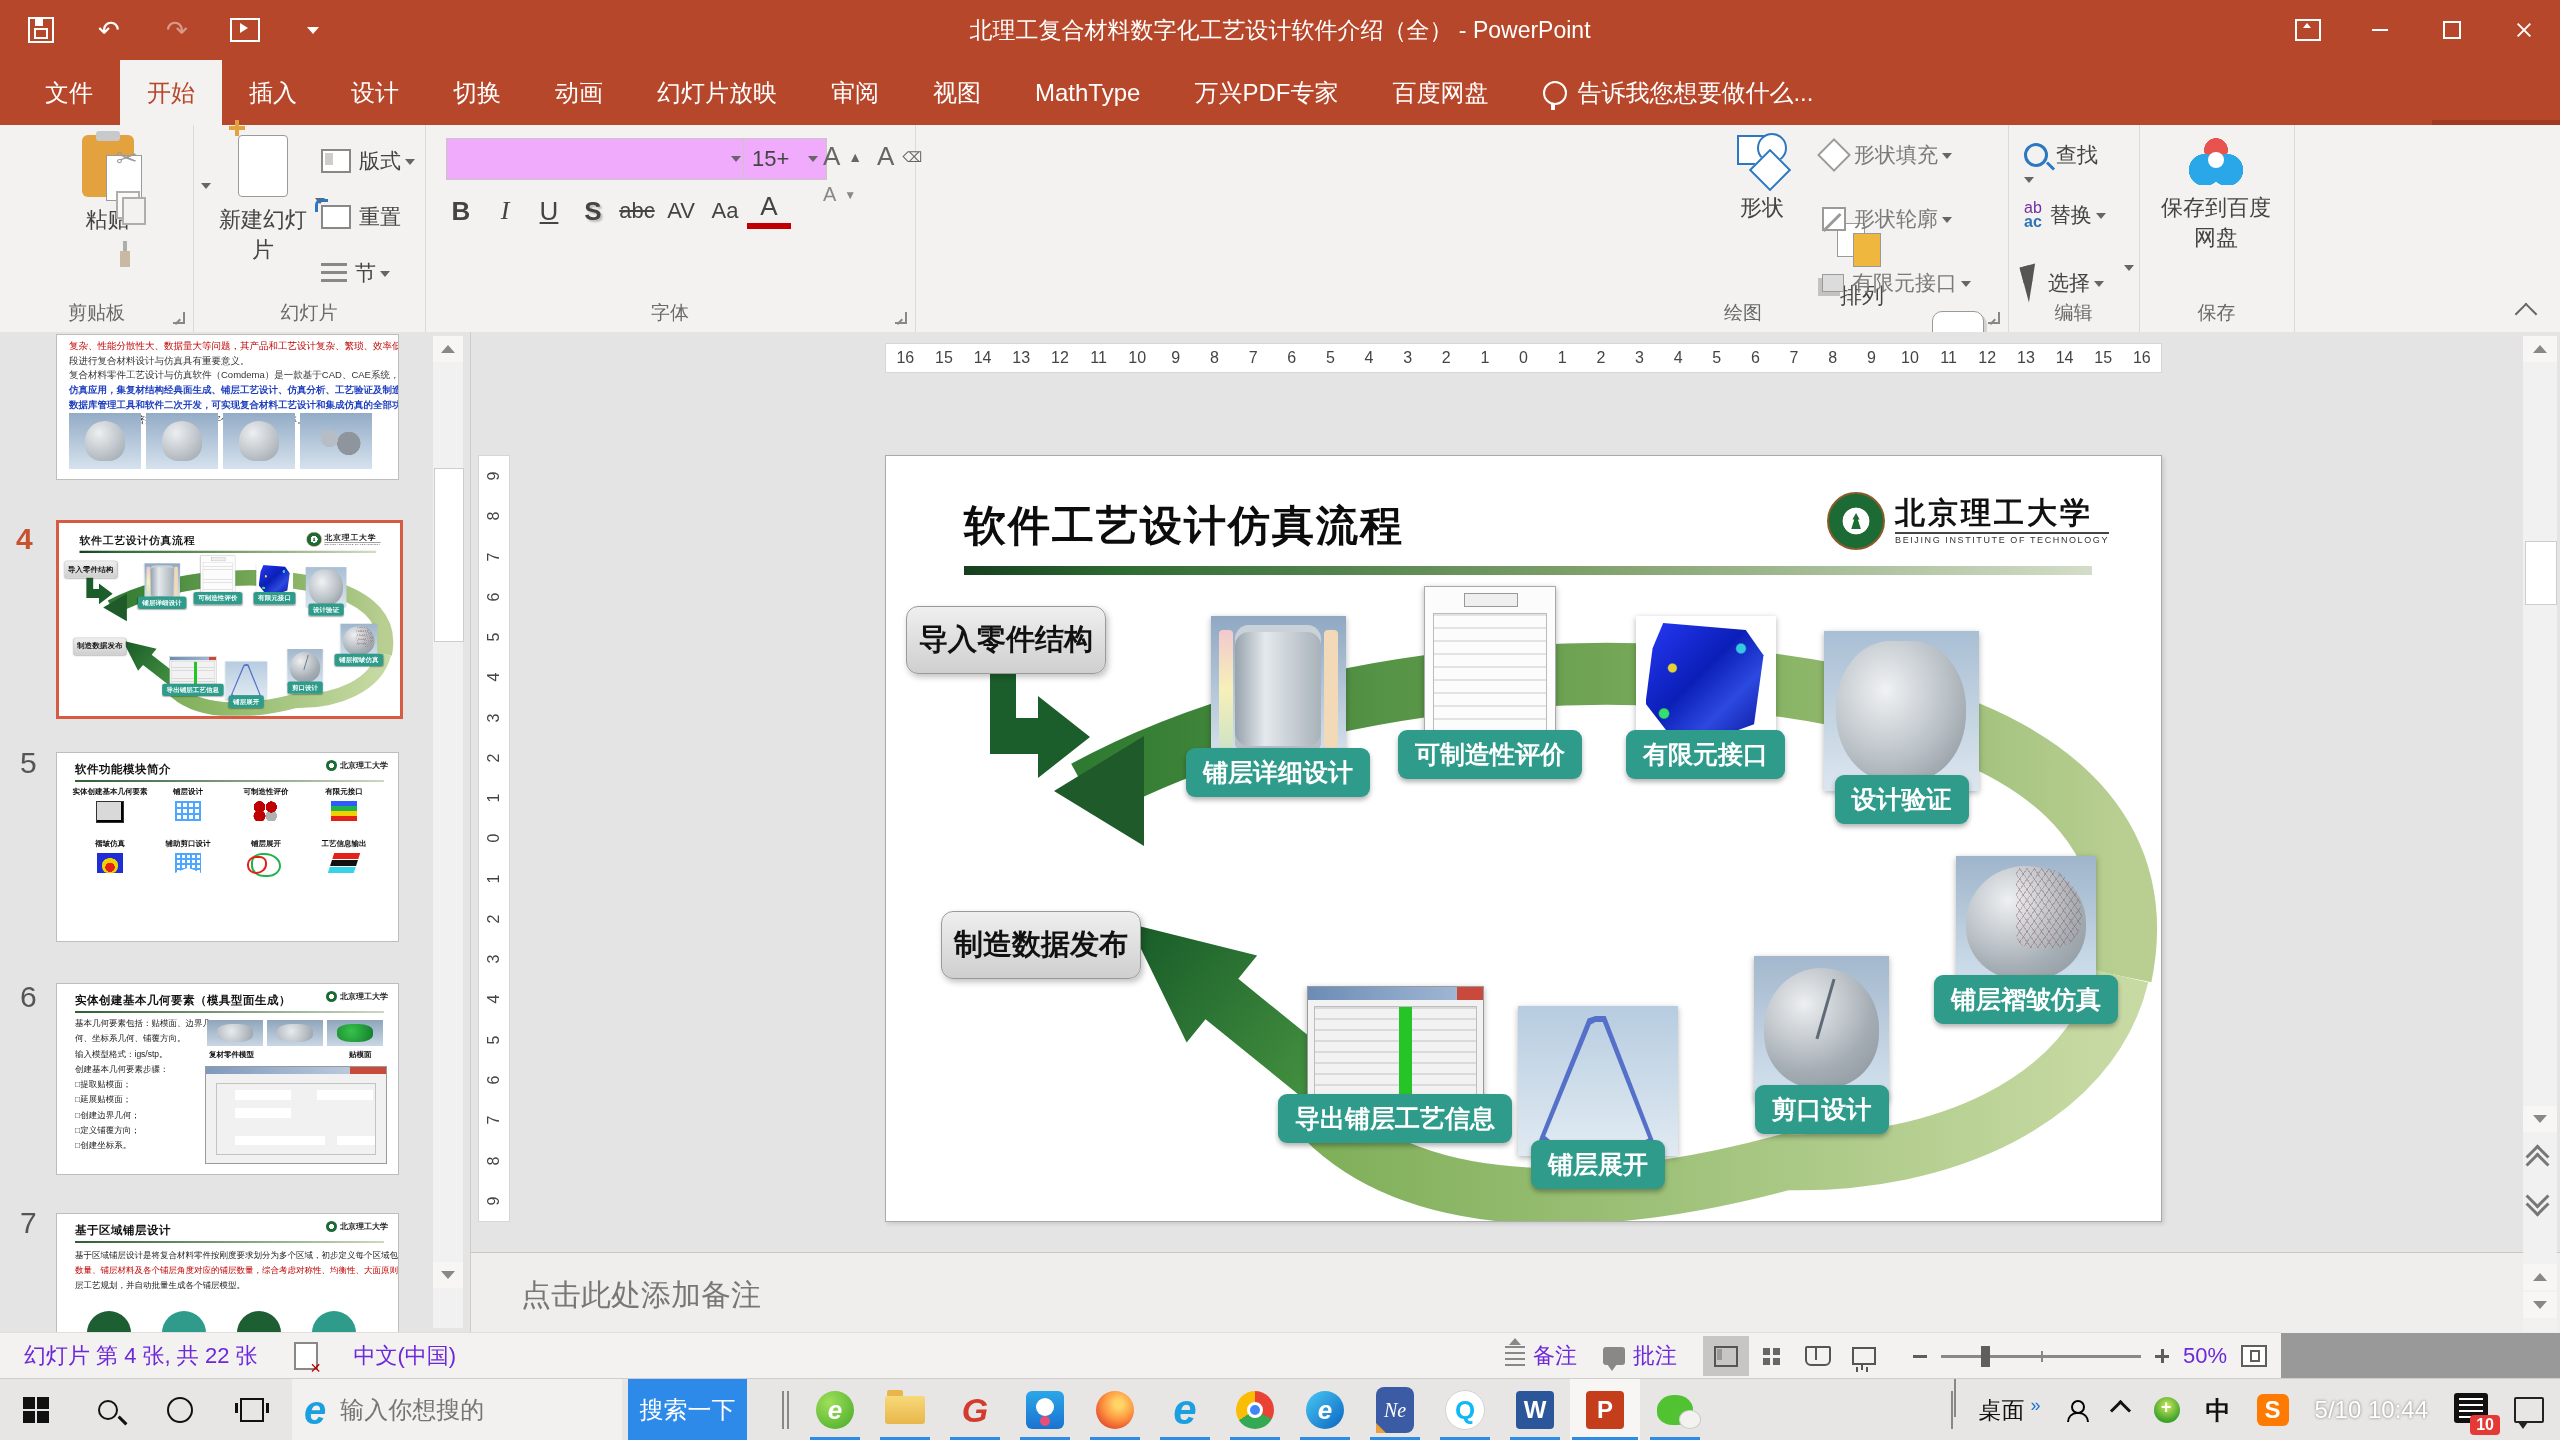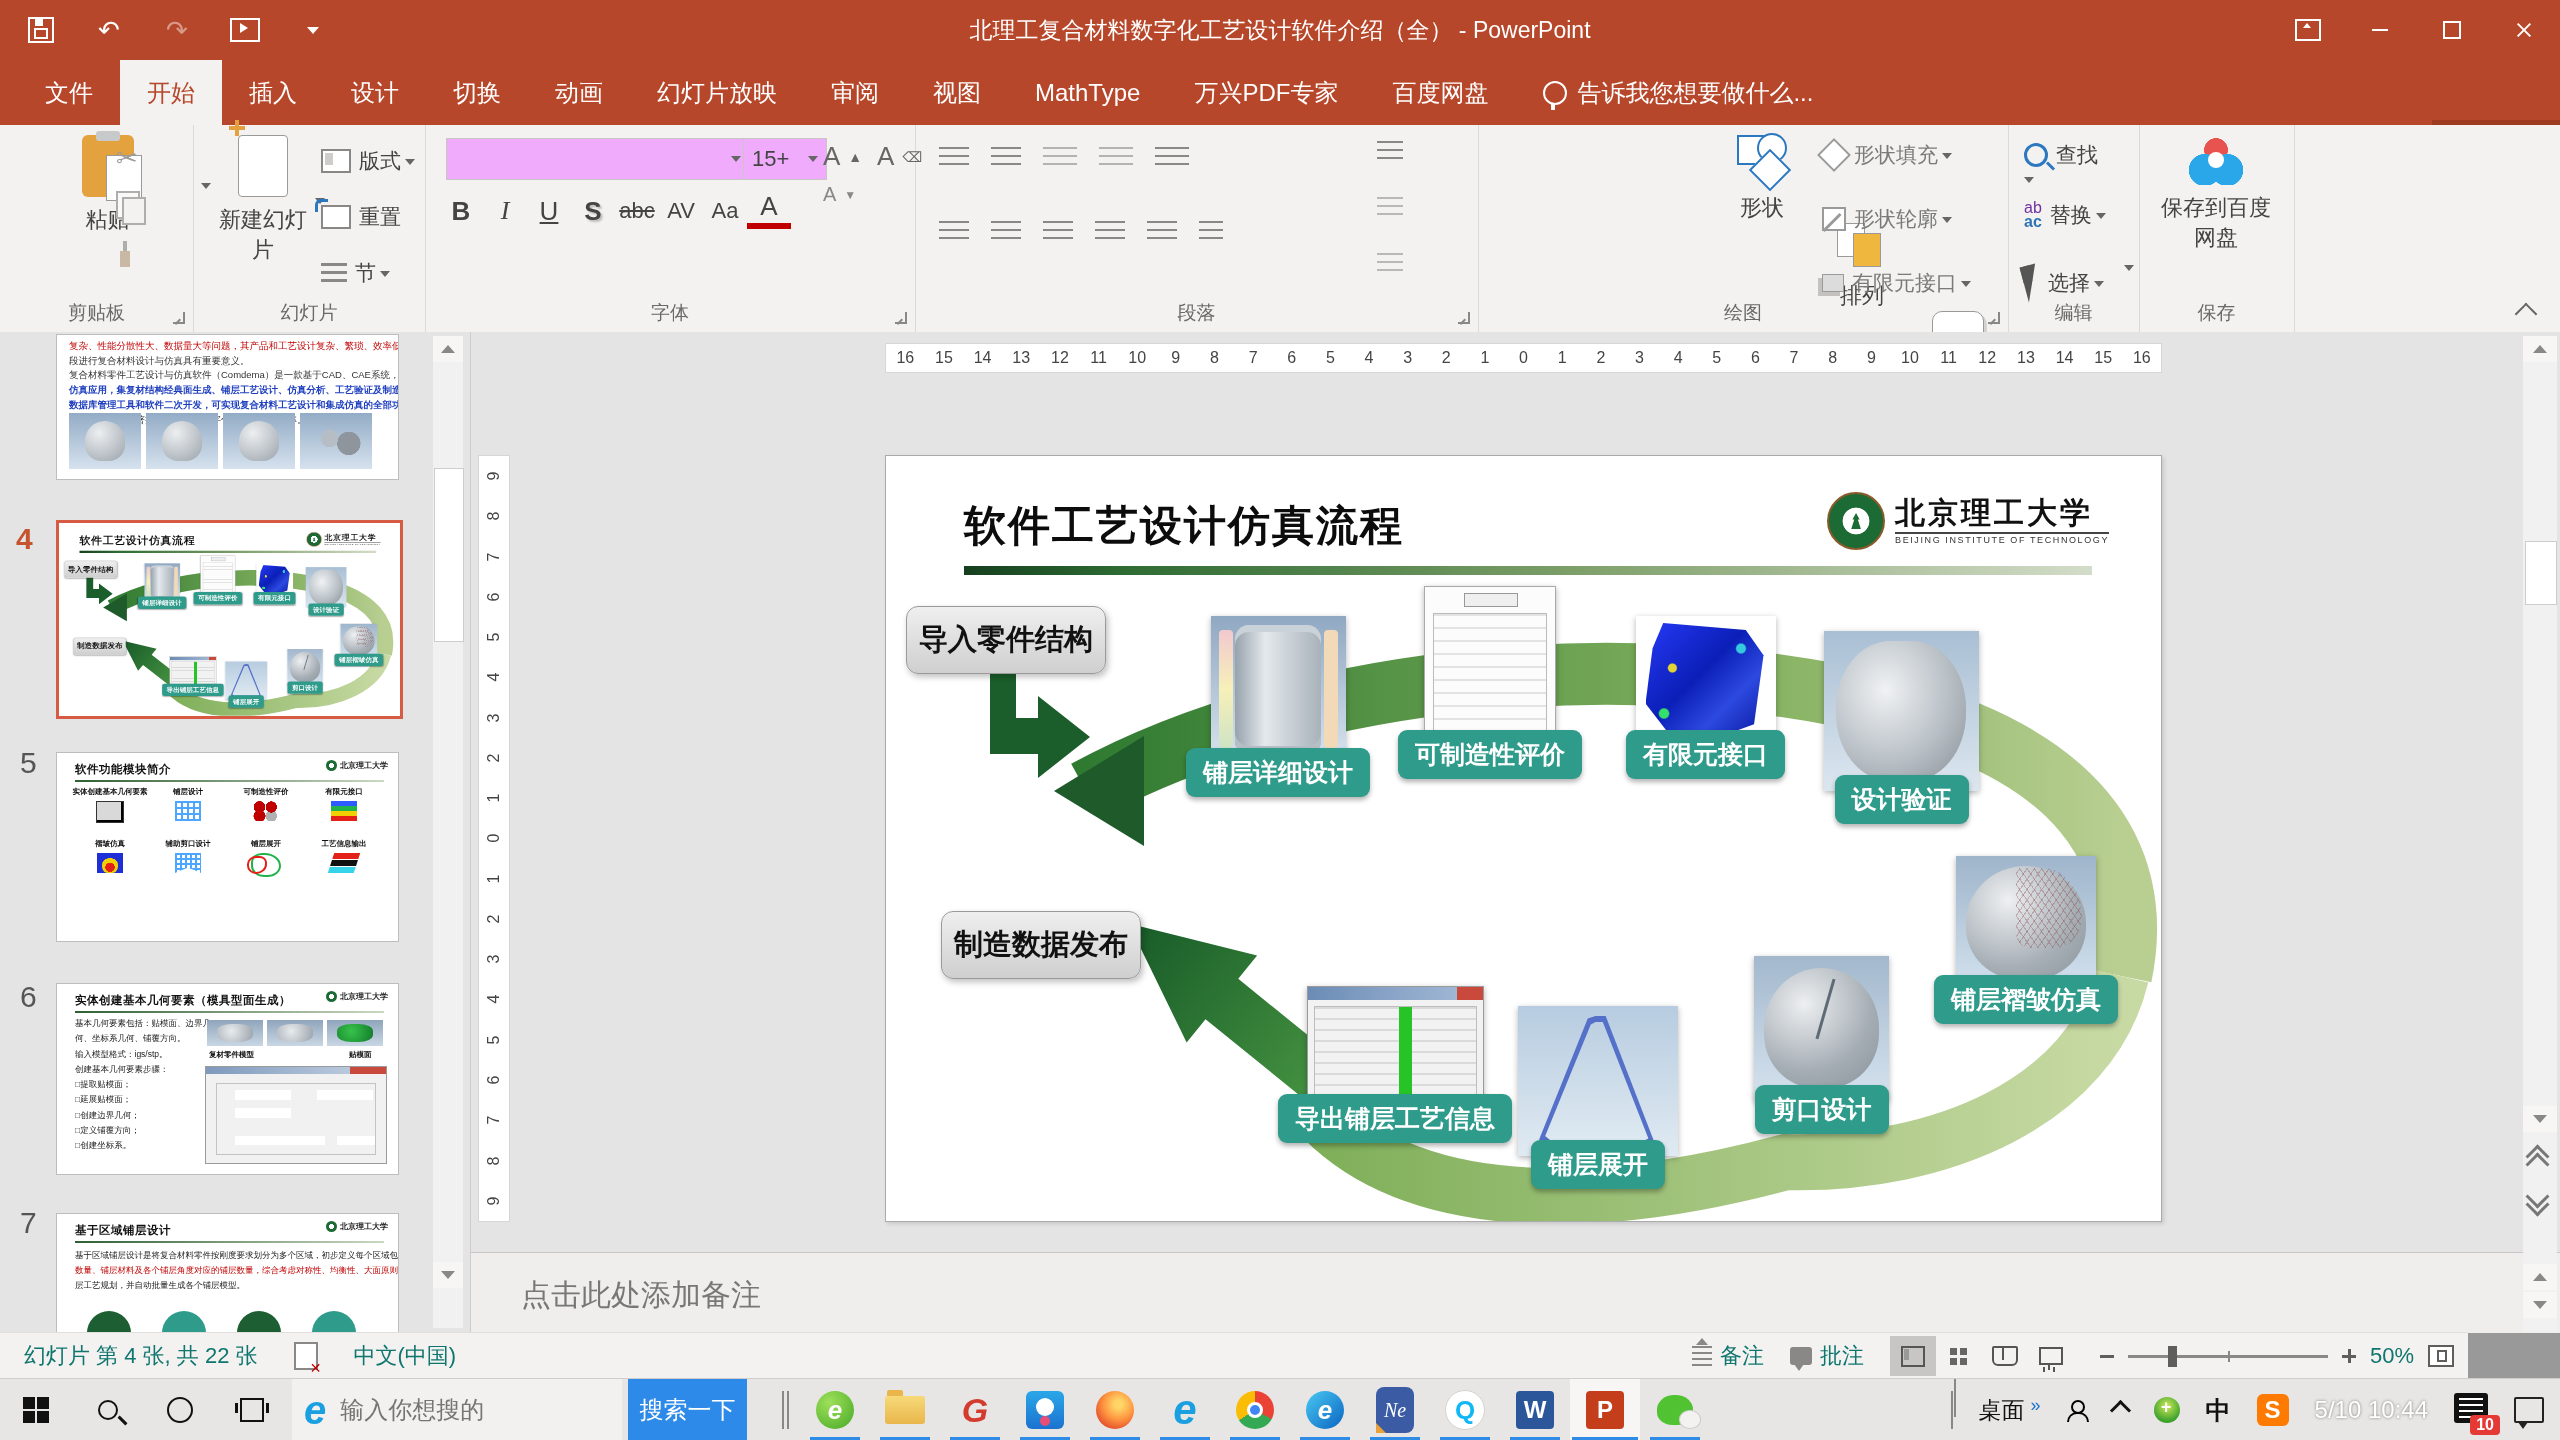--- a/index.html
+++ b/index.html
@@ -205,21 +205,21 @@
   .notes{position:absolute;left:471px;top:920px;width:2089px;height:80px;background:#EFEEED;border-top:1px solid #C9C7C5;}
   .notesph{position:absolute;left:50px;top:22px;font-size:30px;color:#777;}
   
   .vscroll{position:absolute;left:2523px;top:4px;width:34px;height:996px;background:#F1F1F1;}
   .vthumb{position:absolute;left:2px;width:30px;background:#fff;border:1px solid #CFCDCB;}
   .dblchev{position:absolute;left:6px;width:20px;height:20px;}
   .dblchev i{position:absolute;left:0;width:14px;height:14px;border-left:3px solid #777;border-top:3px solid #777;}
   .dblchev.up i{transform:rotate(45deg);} .dblchev.dn i{transform:rotate(225deg);}
   .dblchev i:nth-child(2){top:8px;}
   
-  .statusbar{position:absolute;left:0;top:1332px;width:2468px;height:46px;background:#F3F2F1;border-top:1px solid #E1DFDD;font-size:22px;color:#0f766e;}
+  .statusbar{position:absolute;left:0;top:1332px;width:2281px;height:46px;background:#F3F2F1;border-top:1px solid #E1DFDD;font-size:22px;color:#6d28d9;}
   .sb-l{position:absolute;left:24px;top:0;height:46px;display:flex;align-items:center;gap:36px;}
   .i-spell{width:20px;height:24px;background:#fff;border:2px solid #8a8886;position:relative;}
   .i-spell::before{content:"✕";position:absolute;right:-6px;bottom:-8px;color:#C00000;font-size:14px;font-weight:bold;}
   .sb-r{position:absolute;right:14px;top:0;height:46px;display:flex;align-items:center;gap:26px;}
   .sbtn{display:flex;align-items:center;gap:8px;}
   .i-notes{width:20px;height:20px;background:repeating-linear-gradient(180deg,#8a8886 0 2px,transparent 2px 6px);position:relative;}
   .i-notes::before{content:"";position:absolute;left:4px;top:-8px;border-left:6px solid transparent;border-right:6px solid transparent;border-bottom:7px solid #8a8886;}
   .i-comm{width:22px;height:18px;background:#8a8886;border-radius:3px;position:relative;}
   .i-comm::after{content:"";position:absolute;left:4px;bottom:-6px;border-left:5px solid transparent;border-right:5px solid transparent;border-top:7px solid #8a8886;}
   .sview{display:flex;align-items:center;}
@@ -479,48 +479,20 @@
           </div>
 
           <div class="fbtn fb-co">
             <span>A</span>
           </div>
         </div>
       <div class="glabel">字体</div>
       <i class="launcher"></i>
     </div>
 
-    <div class="rgroup" style="left:915px;width:563px;">
-      <div class="minirow" style="left:24px;top:22px;gap:22px;">
-        <i class="aln lns" style="width:30px;height:22px;margin:0;"></i>
-        <i class="aln lns" style="width:30px;height:22px;margin:0;"></i>
-        <i class="aln lns" style="width:34px;height:22px;margin:0;opacity:.6;"></i>
-        <i class="aln lns" style="width:34px;height:22px;margin:0;opacity:.6;"></i>
-        <i class="aln lns" style="width:34px;height:22px;margin:0;"></i>
-      </div>
-      <div class="minirow" style="left:24px;top:96px;gap:22px;">
-        <i class="aln lns" style="margin:0;"></i>
-        <i class="aln lns" style="margin:0;"></i>
-        <i class="aln lns" style="margin:0;"></i>
-        <i class="aln lns" style="margin:0;"></i>
-        <i class="aln lns" style="margin:0;"></i>
-        <i class="aln lns" style="margin:0;width:24px;"></i>
-      </div>
-      <div class="minirow" style="left:462px;top:16px;">
-          <i class="lns" style="width:26px;height:24px;"></i>
-        </div>
-      <div class="minirow" style="left:462px;top:72px;">
-          <i class="lns" style="width:26px;height:24px;opacity:.55;"></i>
-        </div>
-      <div class="minirow" style="left:462px;top:128px;">
-          <i class="lns" style="width:26px;height:24px;opacity:.55;"></i>
-        </div>
-      <div class="glabel">段落</div>
-      <i class="launcher"></i>
-    </div>
 
     <div class="rgroup" style="left:1478px;width:530px;">
       <div class="bigbtn dd" style="left:26px;">
         <i class="i-shapes">
             <i></i>
           </i>
         <span>形状</span>
       </div>
       <div class="bigbtn dd" style="left:126px;">
         <i class="i-arrange"></i>

